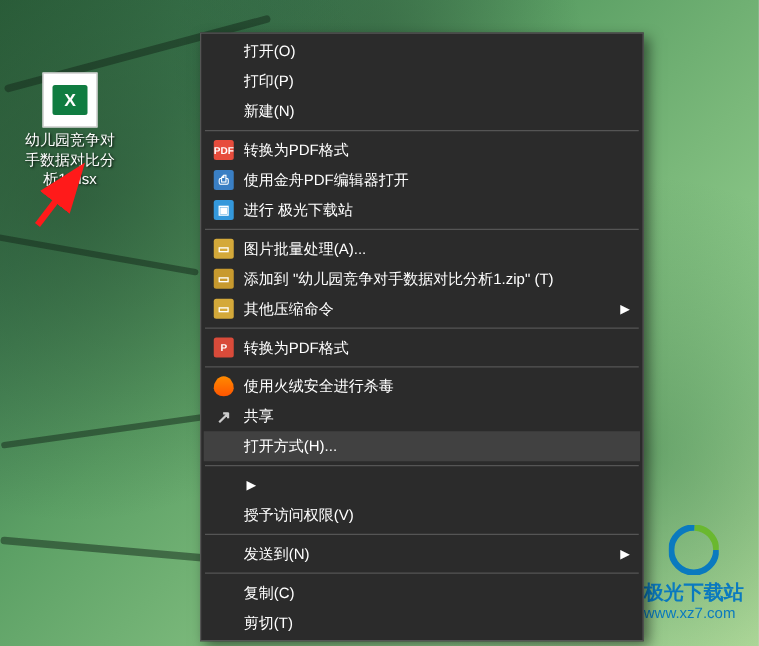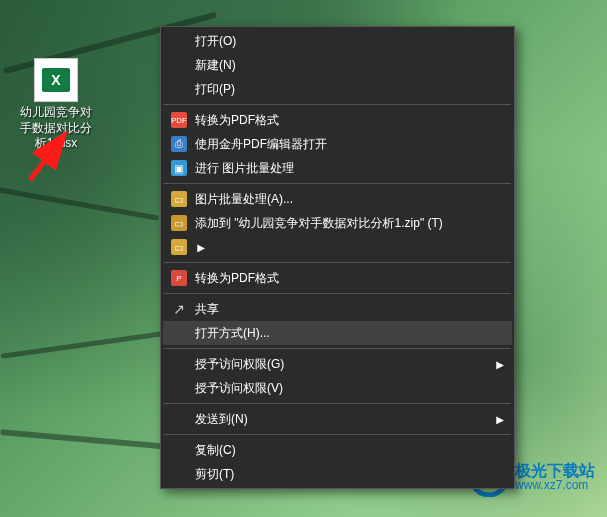--- a/index.html
+++ b/index.html
@@ -147,40 +147,41 @@
     
     .ico {
       width: 16px;
       height: 16px;
       border-radius: 2px;
       display: inline-flex;
       align-items: center;
       justify-content: center;
       font-size: 10px;
       color: #fff;
-      font-weight: normal;
+      font-weight: bold;
     }
     .ico-pdf { background: #e74c3c; font-size:8px; }
     .ico-pdf2 { background: #d94b3a; font-size:8px; }
     .ico-blue { background: #3a7fc4; }
     .ico-img { background: #3498db; }
     .ico-zip { background: #d4a93a; }
     .ico-zip2 { background: #c89a2e; }
     .ico-shield { background: linear-gradient(#ff8a00,#ff5500); border-radius: 50% 50% 50% 50% / 60% 60% 40% 40%; }
     .ico-share { color: #ccc; font-size: 14px; background: transparent; }
 
     
     .watermark {
       position: absolute;
       right: 12px;
       bottom: 20px;
       display: flex;
       align-items: center;
       gap: 6px;
       z-index: 3;
+      flex-direction: column;
     }
     .wm-logo {
       width: 40px;
       height: 40px;
     }
     .wm-text {
       display: flex;
       flex-direction: column;
       line-height: 1.1;
     }
@@ -228,86 +229,92 @@
   <line x1="125" y1="8" x2="12" y2="58" stroke="#ff1a1a" stroke-width="5" marker-end="url(#ah2)"></line>
 </svg>
 
 <div class="context-menu" id="ctxmenu">
     <div class="menu-item">
       <span class="mi-icon"></span>
       <span class="mi-text" style="font-weight: normal;">打开(O)</span>
     </div>
     <div class="menu-item">
       <span class="mi-icon"></span>
+      <span class="mi-text">打印(P)</span>
+    </div>
+    <div class="menu-item">
+      <span class="mi-icon"></span>
       <span class="mi-text">新建(N)</span>
     </div>
-    <div class="menu-item">
-      <span class="mi-icon"></span>
-      <span class="mi-text">打印(P)</span>
-    </div>
     <div class="separator"></div>
     <div class="menu-item">
       <span class="mi-icon">
         <span class="ico ico-pdf">PDF</span>
       </span>
       <span class="mi-text">转换为PDF格式</span>
     </div>
     <div class="menu-item">
       <span class="mi-icon">
         <span class="ico ico-blue">⎙</span>
       </span>
       <span class="mi-text">使用金舟PDF编辑器打开</span>
     </div>
     <div class="menu-item">
       <span class="mi-icon">
         <span class="ico ico-img">▣</span>
       </span>
-      <span class="mi-text">进行 图片批量处理</span>
+      <span class="mi-text">进行 极光下载站</span>
     </div>
     <div class="separator"></div>
     <div class="menu-item">
       <span class="mi-icon">
         <span class="ico ico-zip">▭</span>
       </span>
       <span class="mi-text">图片批量处理(A)...</span>
     </div>
     <div class="menu-item">
       <span class="mi-icon">
         <span class="ico ico-zip2">▭</span>
       </span>
       <span class="mi-text">添加到 "幼儿园竞争对手数据对比分析1.zip" (T)</span>
     </div>
     <div class="menu-item">
       <span class="mi-icon">
         <span class="ico ico-zip">▭</span>
       </span>
+      <span class="mi-text">其他压缩命令</span>
       <span class="mi-arrow">▶</span>
     </div>
     <div class="separator"></div>
     <div class="menu-item">
       <span class="mi-icon">
         <span class="ico ico-pdf2">P</span>
       </span>
       <span class="mi-text">转换为PDF格式</span>
     </div>
     <div class="separator"></div>
     <div class="menu-item">
       <span class="mi-icon">
+        <span class="ico ico-shield"></span>
+      </span>
+      <span class="mi-text">使用火绒安全进行杀毒</span>
+    </div>
+    <div class="menu-item">
+      <span class="mi-icon">
         <span class="ico ico-share">↗</span>
       </span>
       <span class="mi-text">共享</span>
     </div>
     <div class="menu-item hover">
       <span class="mi-icon"></span>
       <span class="mi-text">打开方式(H)...</span>
     </div>
     <div class="separator"></div>
     <div class="menu-item">
       <span class="mi-icon"></span>
-      <span class="mi-text">授予访问权限(G)</span>
       <span class="mi-arrow">▶</span>
     </div>
     <div class="menu-item">
       <span class="mi-icon"></span>
       <span class="mi-text">授予访问权限(V)</span>
     </div>
     <div class="separator"></div>
     <div class="menu-item">
       <span class="mi-icon"></span>
       <span class="mi-text">发送到(N)</span>

